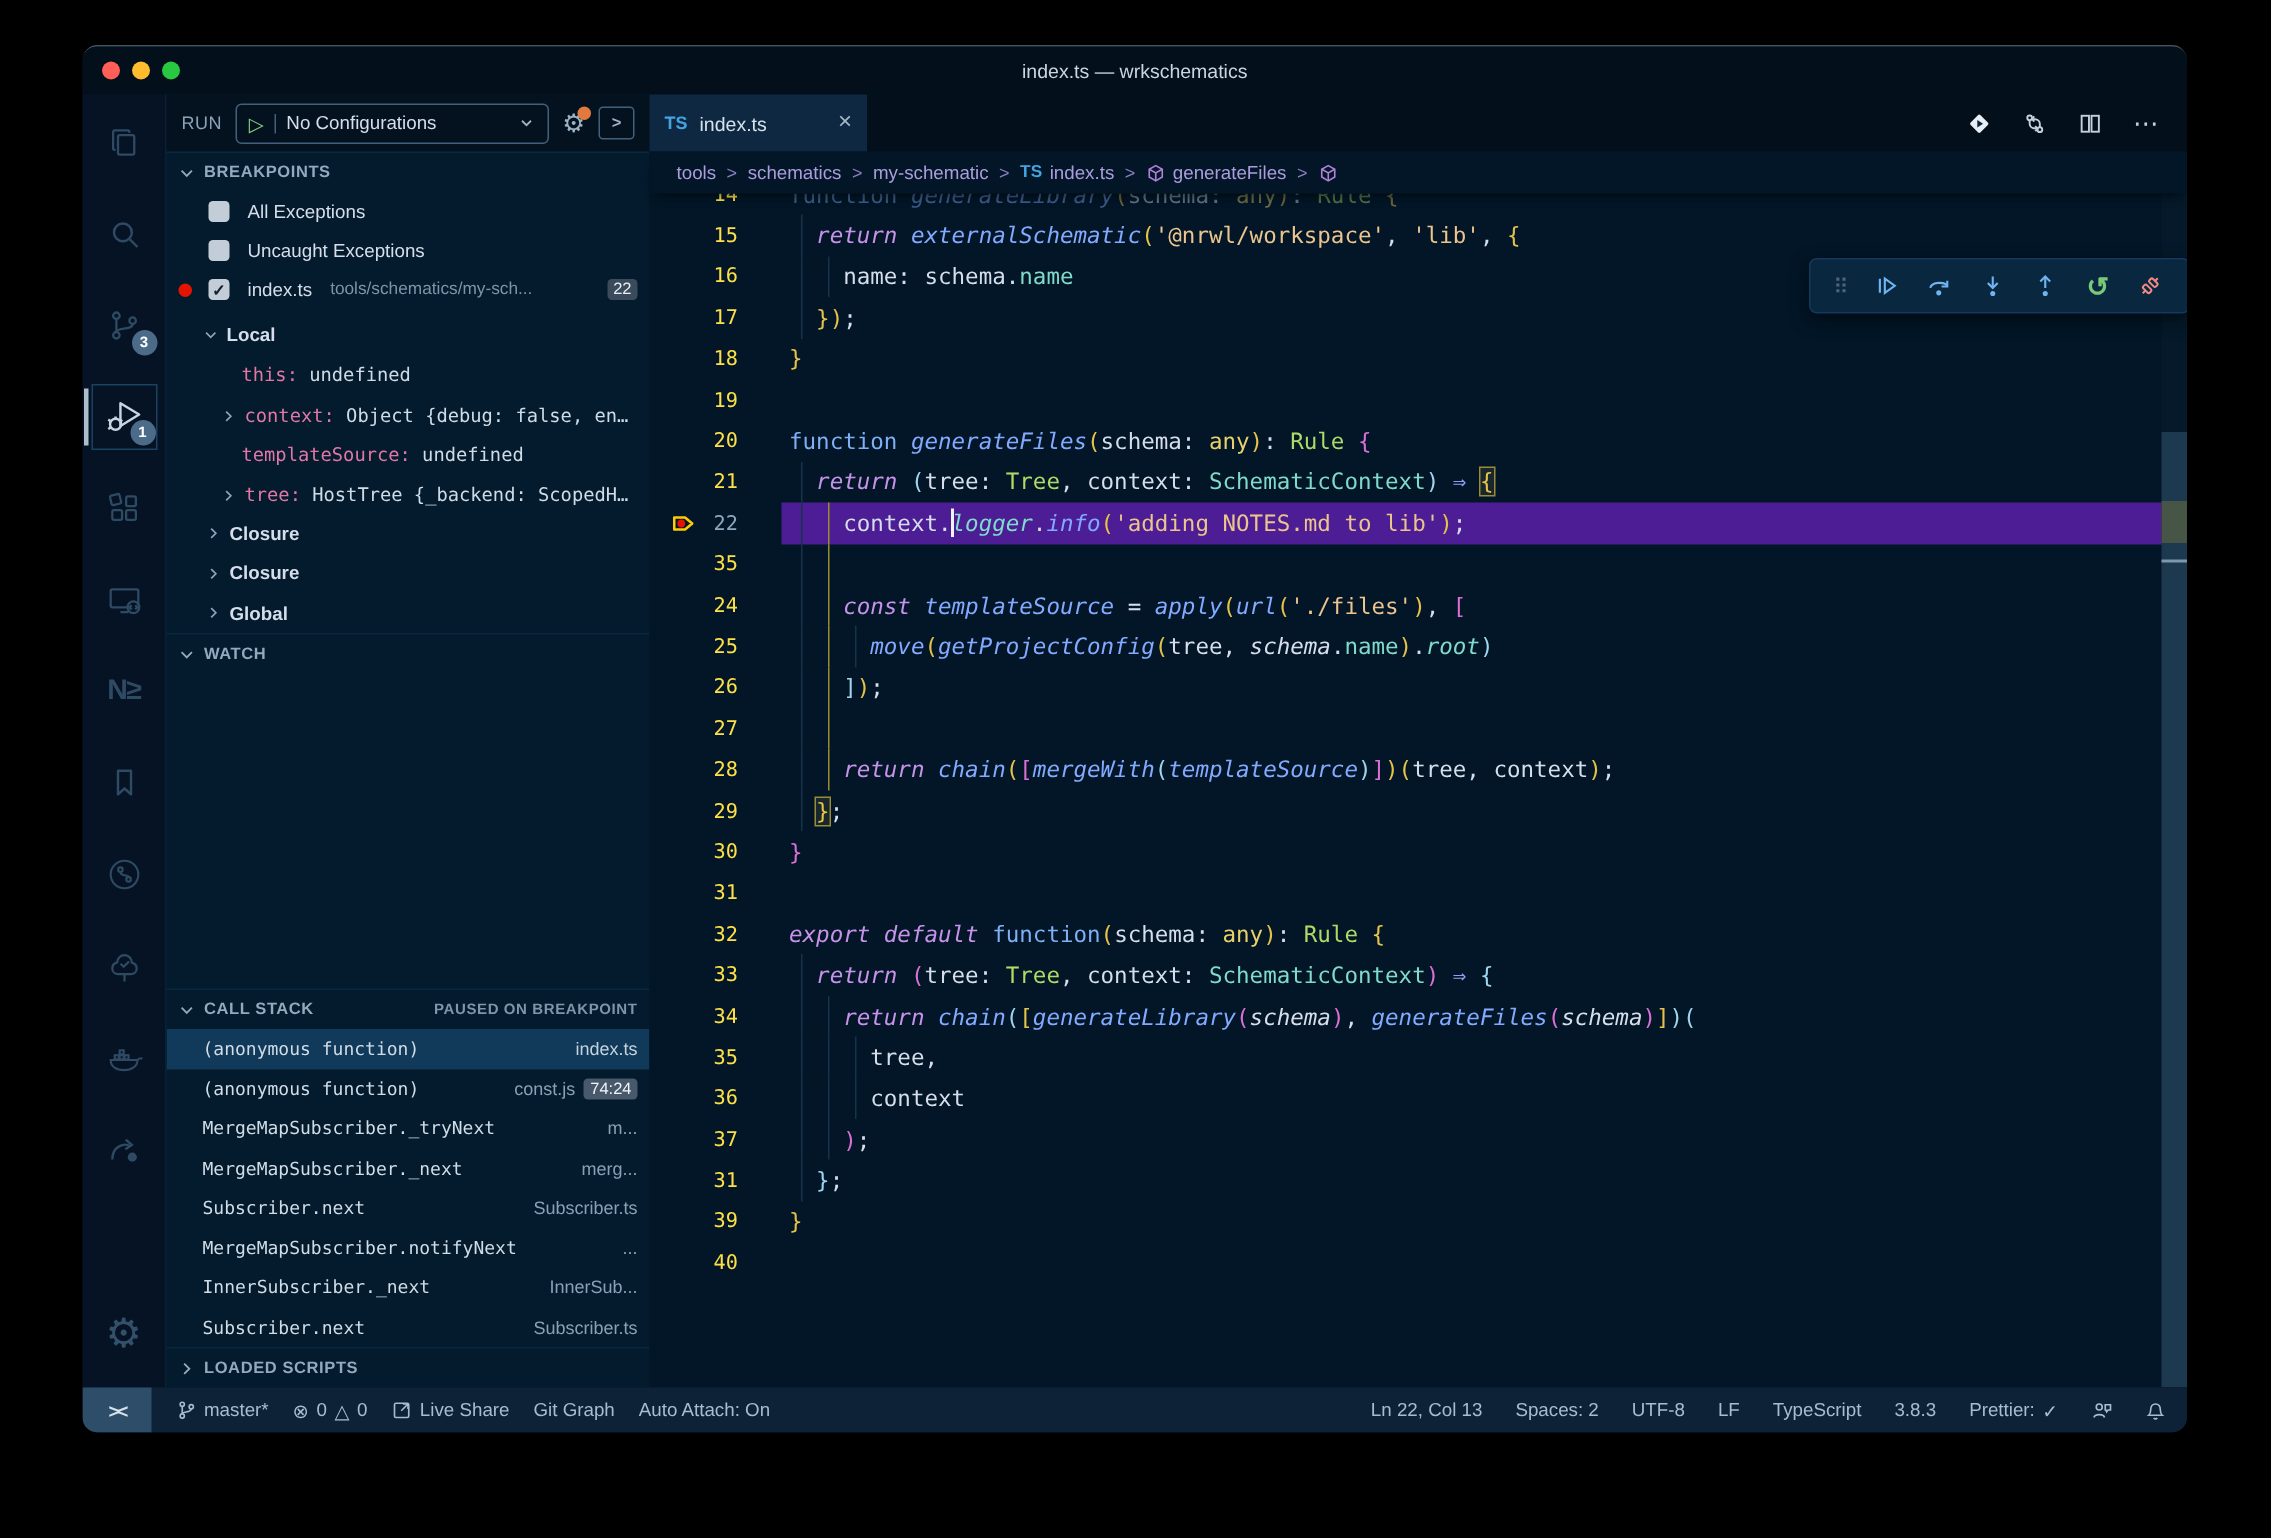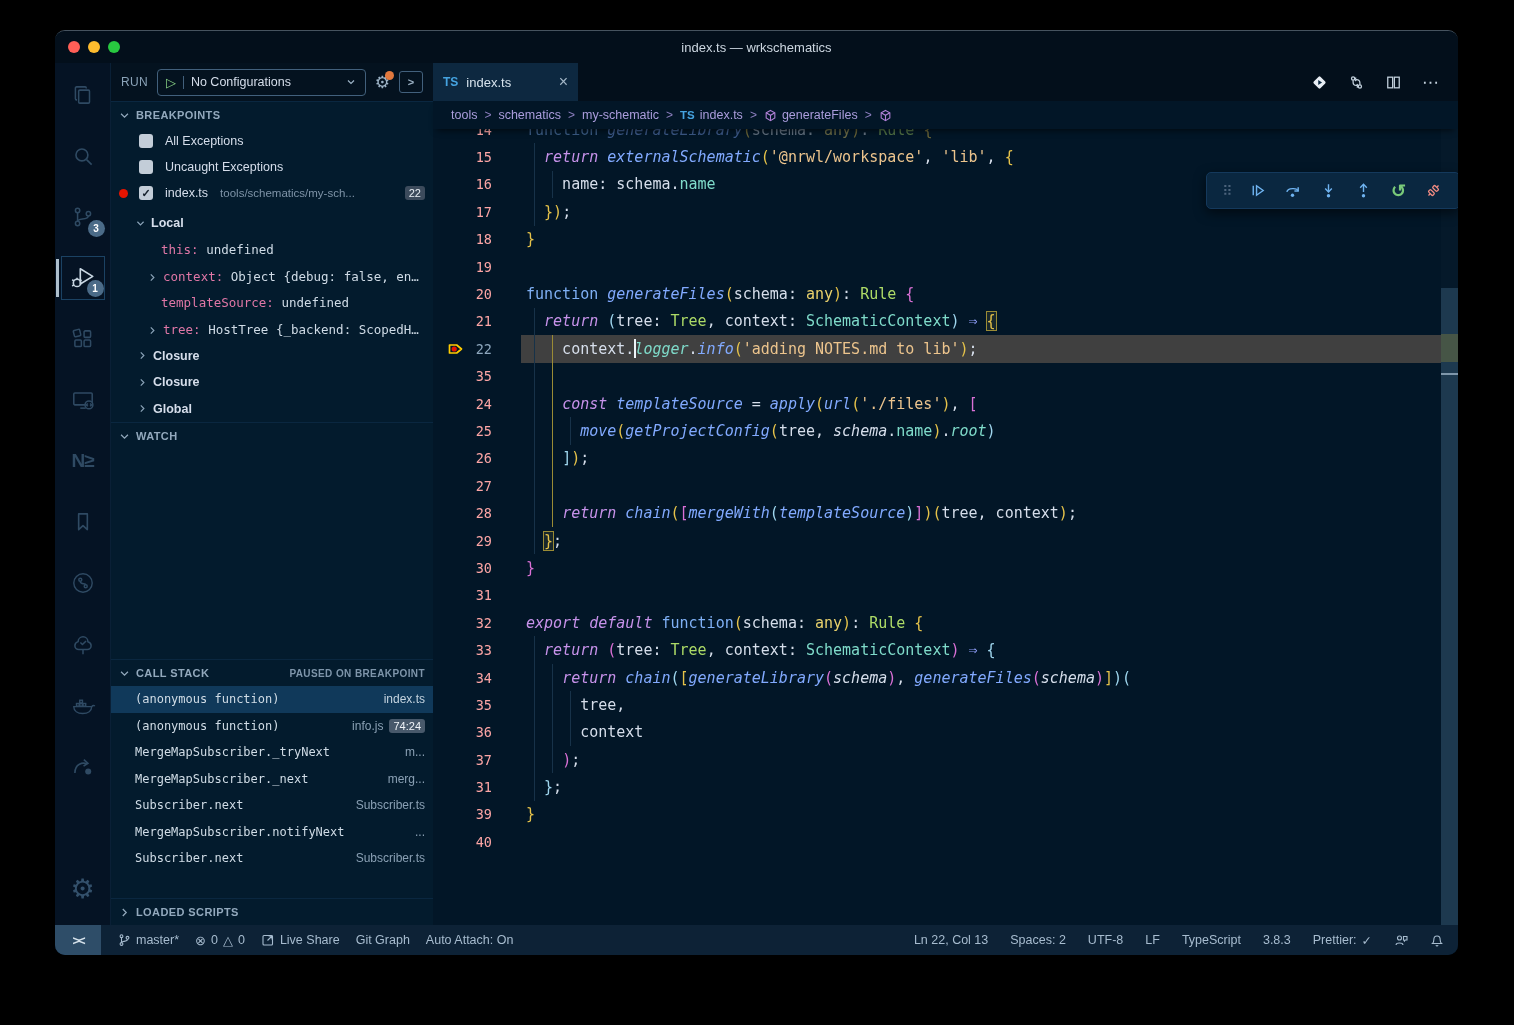--- a/index.html
+++ b/index.html
@@ -76,25 +76,25 @@
   .tabactions .dots{font-size:17px;color:#c3d1dd;letter-spacing:1px;}
   .breadcrumbs{height:28px;display:flex;align-items:center;gap:7px;padding-left:18px;flex:none;
     font-size:12.5px;color:#ab9ddd;position:relative;z-index:4;background:#021627;box-shadow:0 5px 7px -4px rgba(0,0,0,.65);white-space:nowrap;}
   .breadcrumbs .sep{color:#8d7fc0;font-size:12px;}
   .breadcrumbs .ts{color:#45a3e0;font-weight:bold;font-size:11.5px;}
   .breadcrumbs svg{width:13px;height:13px;color:#b180d7;}
   .codearea{flex:1;position:relative;overflow:hidden;}
   .lines{position:absolute;left:0;right:0;top:-13px;}
   .line{display:flex;height:27.4px;align-items:center;position:relative;}
   .gut{width:88px;flex:none;position:relative;display:flex;align-items:center;justify-content:flex-end;
-    padding-right:29px;box-sizing:border-box;font-family:"DejaVu Sans Mono",monospace;font-size:13.5px;color:#fca5a5;}
+    padding-right:29px;box-sizing:border-box;font-family:"DejaVu Sans Mono",monospace;font-size:13.5px;color:#fde047;}
   .gut svg{position:absolute;left:7px;width:18px;height:18px;}
   .code{flex:1;position:relative;font-family:"DejaVu Sans Mono",monospace;font-size:15px;
     white-space:pre;padding-left:5px;height:100%;display:flex;align-items:center;box-sizing:border-box;margin-right:17px;}
-  .line.cur .code{background:#404040;}
+  .line.cur .code{background:#4c1d95;}
   .line.cur .gut{color:#8da7bd;}
   .line.dim .code span{opacity:.45;}
   .guide{position:absolute;top:0;bottom:0;width:1px;background:#173249;}
   .guide.a{background:#9a8b35;}
   .tok-kw{color:#c792ea;font-style:italic;}
   .tok-fn{color:#82aaff;font-style:italic;}
   .tok-fnk{color:#7fb0f5;}
   .tok-wh{color:#d6deeb;}
   .tok-str{color:#ecc48d;}
   .tok-tyg{color:#addb67;}
@@ -353,38 +353,42 @@
         <span>CALL STACK</span>
         <span class="right">PAUSED ON BREAKPOINT</span>
       </div>
       <div class="sbody" id="cs-body" style="height:212px">
           <div class="cs-row sel">
             <span>(anonymous function)</span>
             <span class="file">index.ts</span>
           </div>
           <div class="cs-row">
             <span>(anonymous function)</span>
-            <span class="file">info.js</span>
+            <span class="file">const.js</span>
             <span class="cs-badge">74:24</span>
           </div>
           <div class="cs-row">
             <span>MergeMapSubscriber._tryNext</span>
             <span class="file">m...</span>
           </div>
           <div class="cs-row">
             <span>MergeMapSubscriber._next</span>
             <span class="file">merg...</span>
           </div>
           <div class="cs-row">
             <span>Subscriber.next</span>
             <span class="file">Subscriber.ts</span>
           </div>
           <div class="cs-row">
             <span>MergeMapSubscriber.notifyNext</span>
             <span class="file">...</span>
+          </div>
+          <div class="cs-row">
+            <span>InnerSubscriber._next</span>
+            <span class="file">InnerSub...</span>
           </div>
           <div class="cs-row">
             <span>Subscriber.next</span>
             <span class="file">Subscriber.ts</span>
           </div>
         </div>
 
       <div class="section-h">
         <svg viewBox="0 0 16 16" fill="none" stroke="currentColor" stroke-width="1.8">
             <path d="M5.5 3l5 5-5 5"></path>

